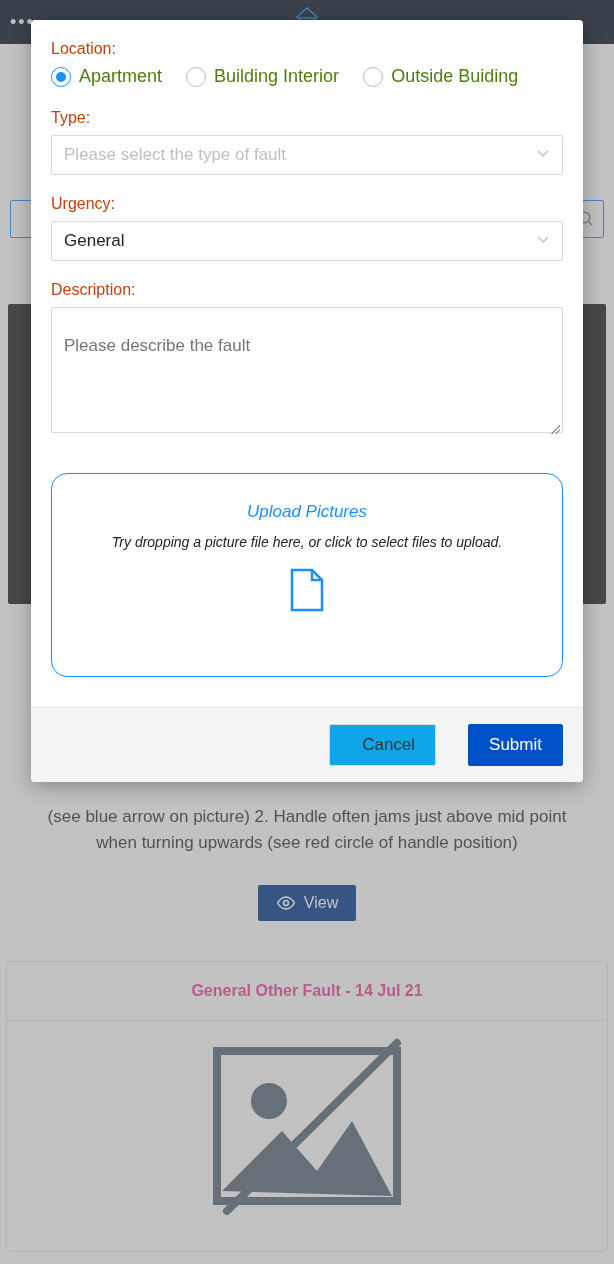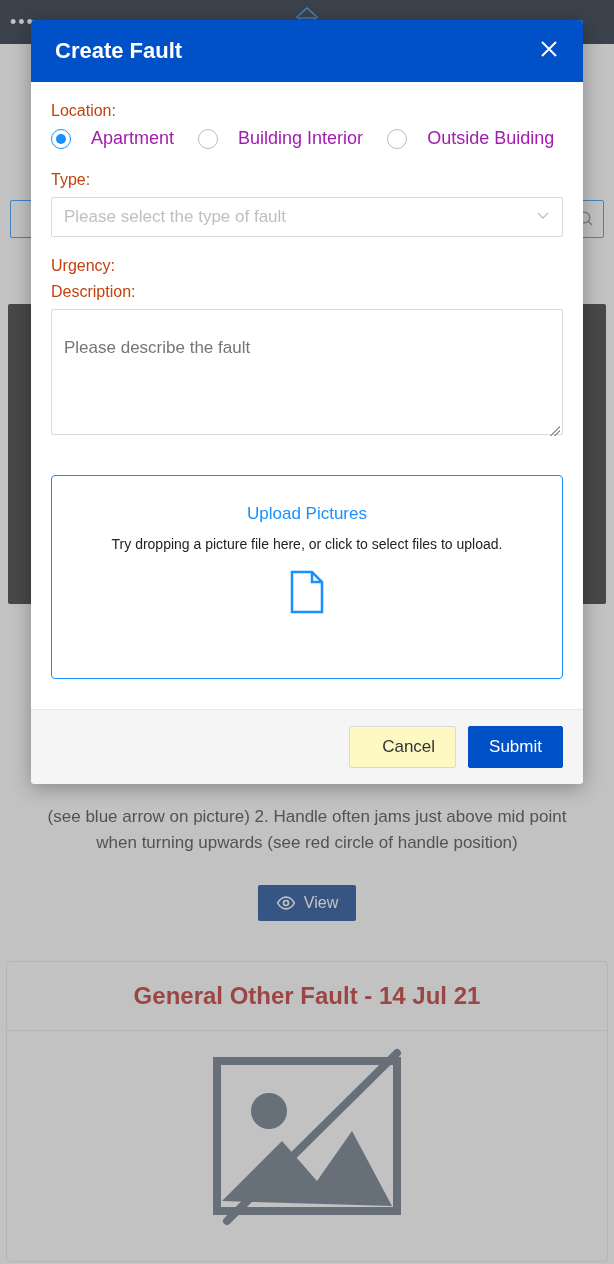--- a/index.html
+++ b/index.html
@@ -14,56 +14,56 @@
   .search-row { display:flex; align-items:center; padding: 6px 10px; margin-top:150px; }
   .search-box { flex:1; height:38px; border:1px solid #1890ff; border-radius:2px; display:flex; align-items:center; justify-content:flex-end; padding:0 8px; }
   .search-box svg { color:#555; }
 
   .big-img { margin: 60px 8px 0 8px; height:300px; background:#222; border-radius:2px; }
 
   .card-text { text-align:center; padding: 0 40px; color:#333; font-size:17px; line-height:1.5; margin-top:200px; }
   .view-btn { display:flex; align-items:center; gap:8px; background:#003a8c; color:#fff; padding:8px 18px; border-radius:2px; margin: 30px auto 0; width:fit-content; font-size:16px; }
 
   .list-card { margin: 40px 6px 0; border:1px solid #e8e8e8; border-radius:4px; background:#fff; }
-  .list-card-title { text-align:center; font-size:24px; font-weight:600; color:#b91c1c; padding:20px 0; border-bottom:1px solid #e8e8e8; }
+  .list-card-title { text-align:center; font-size:16px; font-weight:600; color:#ec4899; padding:20px 0; border-bottom:1px solid #e8e8e8; }
   .placeholder-img { display:flex; justify-content:center; padding: 10px 0 30px; }
 
   
   .overlay { position:absolute; inset:0; background:rgba(120,120,120,0.45); display:flex; align-items:flex-start; justify-content:center; }
   .modal { width: 552px; margin-top:20px; background:#fff; border-radius:4px; overflow:hidden; box-shadow:0 4px 20px rgba(0,0,0,0.3); }
   .modal-header { background:#0050c8; color:#fff; display:flex; align-items:center; justify-content:space-between; padding:18px 24px; }
   .modal-header h2 { font-size:22px; font-weight:600; }
   .close-x { cursor:pointer; }
   .modal-body { padding:20px 20px 30px; }
   .label { font-size:16px; color:#c2410c; margin-bottom:8px; display:block; }
 
   .radio-row { display:flex; gap:24px; margin-top:6px; margin-bottom:22px; align-items:center; flex-wrap:wrap; }
-  .radio-item { display:flex; align-items:center; gap:20px; font-size:18px; color:#a21caf; }
+  .radio-item { display:flex; align-items:center; gap:8px; font-size:18px; color:#4d7c0f; }
   .radio-circle { width:20px; height:20px; border:1px solid #bbb; border-radius:50%; display:flex; align-items:center; justify-content:center; }
   .radio-circle.checked { border-color:#1890ff; }
   .radio-circle.checked::after { content:""; width:10px; height:10px; background:#1890ff; border-radius:50%; }
 
   .select { width:100%; height:40px; border:1px solid #d9d9d9; border-radius:2px; display:flex; align-items:center; justify-content:space-between; padding:8px 12px; margin-bottom:20px; font-size:17px; }
   .select.placeholder { color:#bfbfbf; }
   .select.value { color:#222; }
   .chev { color:#bfbfbf; }
 
   .textarea { width:100%; height:126px; border:1px solid #d9d9d9; border-radius:2px; padding:28px 12px; font-size:17px; color:#bfbfbf; resize:none; font-family:inherit; position:relative; }
   .textarea-wrap { position:relative; margin-bottom:36px; }
   .textarea-wrap::after { content:""; position:absolute; right:3px; bottom:3px; width:10px; height:10px; background:linear-gradient(135deg, transparent 50%, #999 50%, #999 60%, transparent 60%, transparent 70%, #999 70%, #999 80%, transparent 80%); }
 
-  .upload { border:1px solid #1890ff; border-radius:4px; padding:28px 10px 60px; text-align:center; }
+  .upload { border:1px solid #1890ff; border-radius:16px; padding:28px 10px 60px; text-align:center;font-style:italic; }
   .upload-title { color:#1890ff; font-size:17px; font-weight:500; margin-bottom:12px; }
   .upload-sub { color:#222; font-size:14px; margin-bottom:18px; }
   .file-icon { color:#1890ff; }
 
   .modal-footer { background:#f5f5f5; padding:16px 20px; display:flex; justify-content:flex-end; gap:12px; border-top:1px solid #e8e8e8; }
   .btn { height:42px; padding:0 20px; font-size:17px; border-radius:2px; display:flex; align-items:center; cursor:pointer; }
-  .btn-default { background:#fef9c3; border:1px solid #d9d9d9; color:#333;padding-left:32px; }
-  .btn-primary { background:#0050c8; border:1px solid #0050c8; color:#fff; }
+  .btn-default { background:#0ea5e9; border:1px solid #d9d9d9; color:#333;padding-left:32px; }
+  .btn-primary { background:#0050c8; border:1px solid #0050c8; color:#fff;margin-left:20px; }
 </style>
 </head>
 <body>
 
 <div class="page">
   <div class="topbar">
     <span class="dots">•••</span>
     <span class="logo">
       <svg width="32" height="30" viewBox="0 0 32 30" fill="none" stroke="#1890ff" stroke-width="1.3">
         <path d="M5 13 L16 3 L27 13"></path>
@@ -102,28 +102,20 @@
         <circle cx="72" cy="70" r="18" fill="#5a6a78"></circle>
         <path d="M25 160 L85 100 L120 140 L155 90 L195 165 Z" fill="#5a6a78"></path>
         <line x1="200" y1="12" x2="30" y2="180" stroke="#5a6a78" stroke-width="8" stroke-linecap="round"></line>
       </svg>
     </div>
   </div>
 </div>
 
 <div class="overlay">
   <div class="modal">
-    <div class="modal-header">
-      <h2>Create Fault</h2>
-      <span class="close-x">
-        <svg width="20" height="20" viewBox="0 0 20 20" stroke="#fff" stroke-width="2">
-            <path d="M3 3 L17 17 M17 3 L3 17"></path>
-          </svg>
-      </span>
-    </div>
 
     <div class="modal-body">
       <span class="label">Location:</span>
       <div class="radio-row">
         <div class="radio-item">
           <span class="radio-circle checked"></span>
           <span>Apartment</span>
         </div>
         <div class="radio-item">
           <span class="radio-circle"></span>
@@ -139,20 +131,28 @@
       <div class="select placeholder">
         <span>Please select the type of fault</span>
         <span class="chev">
           <svg width="14" height="14" viewBox="0 0 14 14" fill="none" stroke="#bfbfbf" stroke-width="1.3">
               <path d="M2 5 L7 10 L12 5"></path>
             </svg>
         </span>
       </div>
 
       <span class="label">Urgency:</span>
+      <div class="select value">
+        <span>General</span>
+        <span class="chev">
+          <svg width="14" height="14" viewBox="0 0 14 14" fill="none" stroke="#bfbfbf" stroke-width="1.3">
+              <path d="M2 5 L7 10 L12 5"></path>
+            </svg>
+        </span>
+      </div>
 
       <span class="label">Description:</span>
       <div class="textarea-wrap">
         <textarea class="textarea" placeholder="Please describe the fault" style=""></textarea>
       </div>
 
       <div class="upload">
         <div class="upload-title">Upload Pictures</div>
         <div class="upload-sub">Try dropping a picture file here, or click to select files to upload.</div>
         <span class="file-icon">

